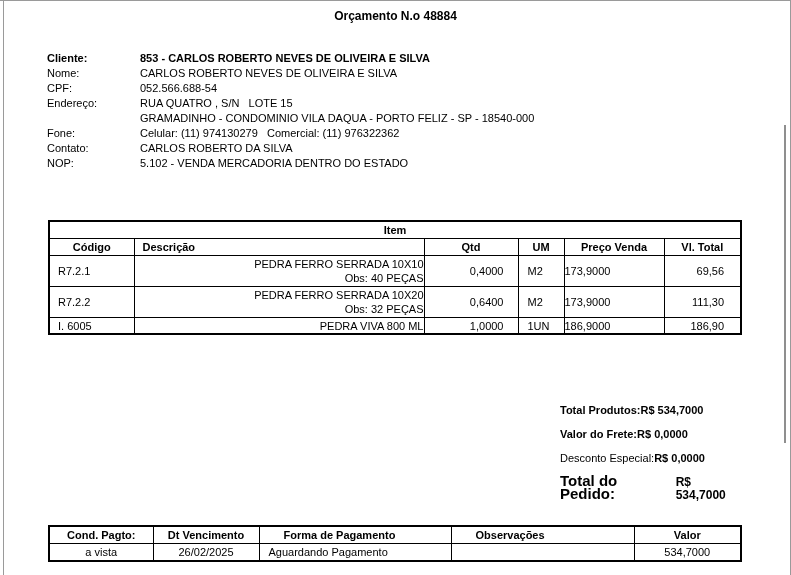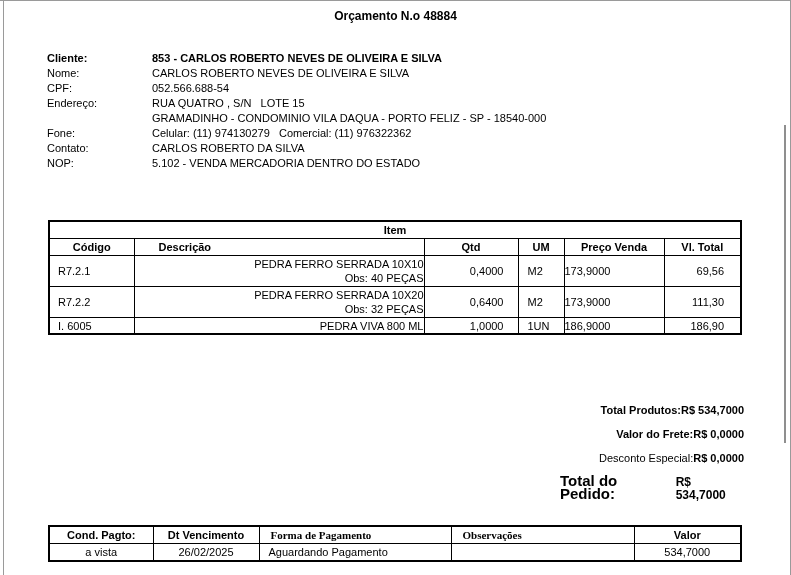--- a/index.html
+++ b/index.html
@@ -14,62 +14,62 @@
   .frame-right  { position:absolute; left:790px; top:0; width:1px; height:575px; background:#9a9a9a; }
   .scroll-thumb { position:absolute; left:784px; top:125px; width:2px; height:318px; background:#8f8f8f; }
 
   .doc-title {
     position:absolute; left:0; top:9px; width:791px;
     text-align:center; font-size:12px; font-weight:bold;
   }
 
   
   .client-info { position:absolute; left:47px; top:51px; font-size:11px; }
-  .info-row { display:flex; line-height:15px;gap:12px; }
+  .info-row { display:flex; line-height:15px; }
   .info-label { width:93px; flex:0 0 93px; white-space:pre; }
   .info-value { white-space:pre; }
   .info-row.bold { font-weight:bold; }
 
   
   table.doc-table {
     position:absolute; border-collapse:collapse; table-layout:fixed;
     border:2px solid #000; font-size:11px;
   }
   table.doc-table th, table.doc-table td {
     border:1px solid #000; padding:0; overflow:hidden; vertical-align:middle;
   }
   table.items { left:48px; top:220px; width:692px; }
   .items .caption-cell { height:16px; text-align:center; font-weight:bold; }
   .items th { height:16px; font-weight:bold; border-bottom:2px solid #000; }
-  .items th.h-desc { text-align:left; padding-left:24px; }
+  .items th.h-desc { text-align:left; padding-left:8px; }
   .items td.c-code { text-align:left; padding-left:8px; }
   .items td.c-desc { text-align:right; padding-left:8px; }
   .items td.c-desc .dline { line-height:14px; }
   .items td.c-qty  { text-align:right; padding-right:14px; }
   .items td.c-um   { text-align:left; padding-left:9px; }
   .items td.c-price{ padding-right:8px; }
   .items td.c-total{ text-align:right; padding-right:16px; }
   .items tr.row-tall td { height:30px; }
   .items tr.row-short td { height:15px; }
 
   
   .totals { position:absolute; left:512px; top:404px; width:232px; font-size:11px; }
-  .trow { display:flex; justify-content:flex-end; align-items:baseline; margin-bottom:11px; line-height:13px;margin-left:48px; }
+  .trow { display:flex; justify-content:flex-start; align-items:baseline; margin-bottom:11px; line-height:13px;margin-left:48px; }
   .trow .tlabel { font-weight:bold; }
   .trow.normal-label .tlabel { font-weight:normal; }
   .trow .tvalue { font-weight:bold; }
   .trow.grand { margin-top:-2px; }
   .trow.grand .tlabel { font-size:15px; font-weight:bold; }
   .trow.grand .tvalue { font-size:12px; font-weight:bold; }
 
   
   table.payment { left:48px; top:525px; width:692px;border-radius:15px; }
   .payment th { height:16px; font-weight:bold; }
   .payment td { height:16px; text-align:center; }
-  .payment th.h-left { text-align:left; padding-left:11px;font-family:Liberation Serif, serif; }
+  .payment th.h-left { text-align:left; padding-left:24px; }
   .payment td.c-left { text-align:left; padding-left:9px; }
 </style>
 </head>
 <body>
 
 <div class="frame-top"></div>
 <div class="frame-left"></div>
 <div class="frame-right"></div>
 <div class="scroll-thumb"></div>
 

